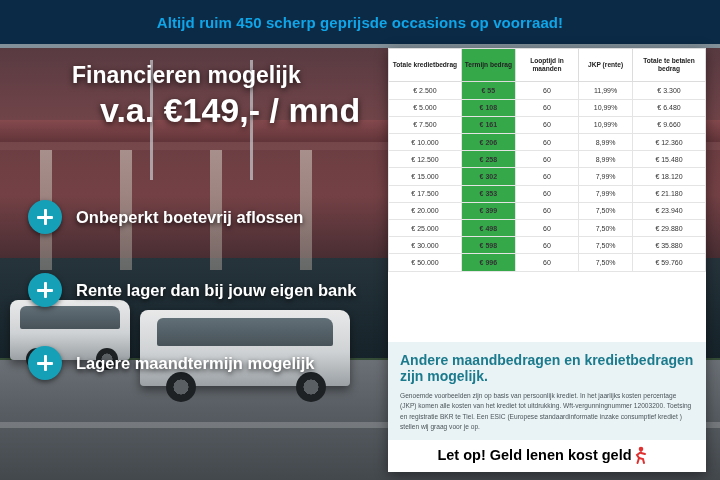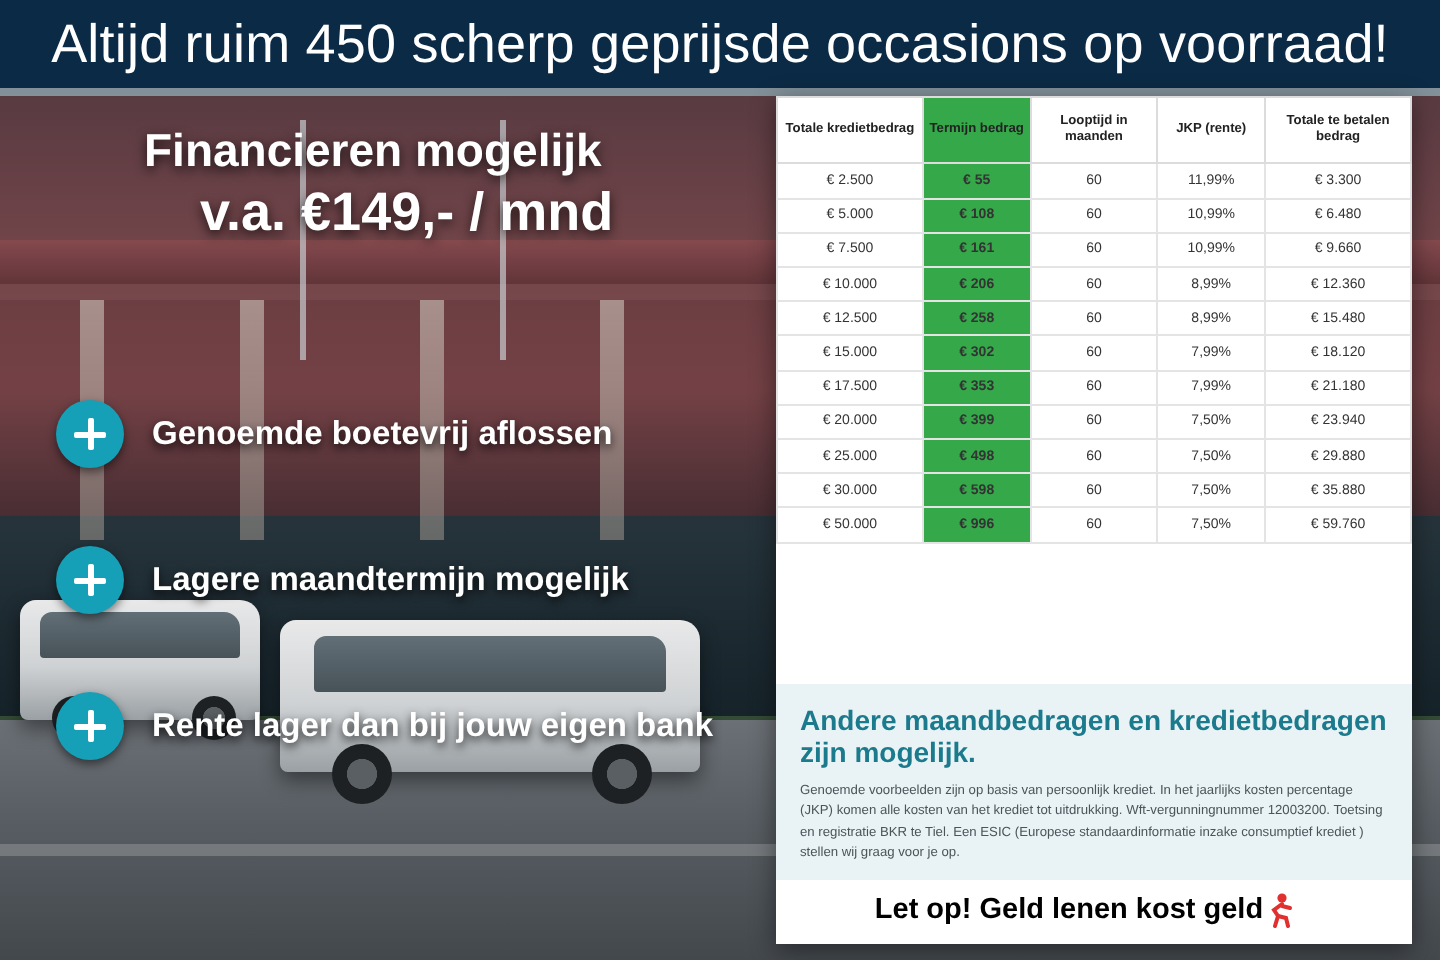--- a/index.html
+++ b/index.html
@@ -47,31 +47,31 @@
       background: linear-gradient(180deg,#3f5a3a,#22331f); opacity:.75;}
   .flagpole { position:absolute; width:3px; background:#c8ccd0; opacity:.7; }
 
   
   .banner {
     position: absolute; left: 0; top: 0; width: 720px; height: 44px;
     background: #0b2a45;
     display: flex; align-items: center; justify-content: center;
   }
   .banner-text {
-    color: #ffffff; font-size: 27px; font-weight: normal; letter-spacing: .1px;
+    color: #0ea5e9; font-size: 15px; font-weight: bold; letter-spacing: .1px;
     white-space: nowrap;
   }
 
   
   .headline {
     position: absolute; left: 72px; top: 62px; width: 340px;
     color: #fff; text-shadow: 0 2px 6px rgba(0,0,0,.75);
   }
   .headline .l1 { font-size: 23px; font-weight: bold; line-height: 1.15; }
-  .headline .l2 { font-size: 27px; font-weight: bold; line-height: 1.2; margin-top: 2px; padding-left: 28px;}
+  .headline .l2 { font-size: 34px; font-weight: bold; line-height: 1.2; margin-top: 2px; padding-left: 28px;}
 
   
   .bullets { position: absolute; left: 28px; top: 200px; width: 380px; }
   .bullet { display: flex; align-items: center; margin-bottom: 39px; }
   .plus {
     flex: 0 0 auto;
     width: 34px; height: 34px; border-radius: 50%;
     background: #15a0b8;
     position: relative;
     box-shadow: 0 2px 5px rgba(0,0,0,.5);
@@ -155,29 +155,29 @@
   </div>
 
   <div class="headline">
     <div class="l1">Financieren mogelijk</div>
     <div class="l2">v.a. €149,- / mnd</div>
   </div>
 
   <div class="bullets">
     <div class="bullet">
       <span class="plus"></span>
-      <span class="bullet-label">Genoemde boetevrij aflossen</span>
+      <span class="bullet-label">Onbeperkt boetevrij aflossen</span>
+    </div>
+    <div class="bullet">
+      <span class="plus"></span>
+      <span class="bullet-label">Rente lager dan bij jouw eigen bank</span>
     </div>
     <div class="bullet">
       <span class="plus"></span>
       <span class="bullet-label">Lagere maandtermijn mogelijk</span>
-    </div>
-    <div class="bullet">
-      <span class="plus"></span>
-      <span class="bullet-label">Rente lager dan bij jouw eigen bank</span>
     </div>
   </div>
 
   <div class="card">
     <table class="rates">
       <colgroup>
           <col class="c1">
           <col class="c2">
           <col class="c3">
           <col class="c4">

